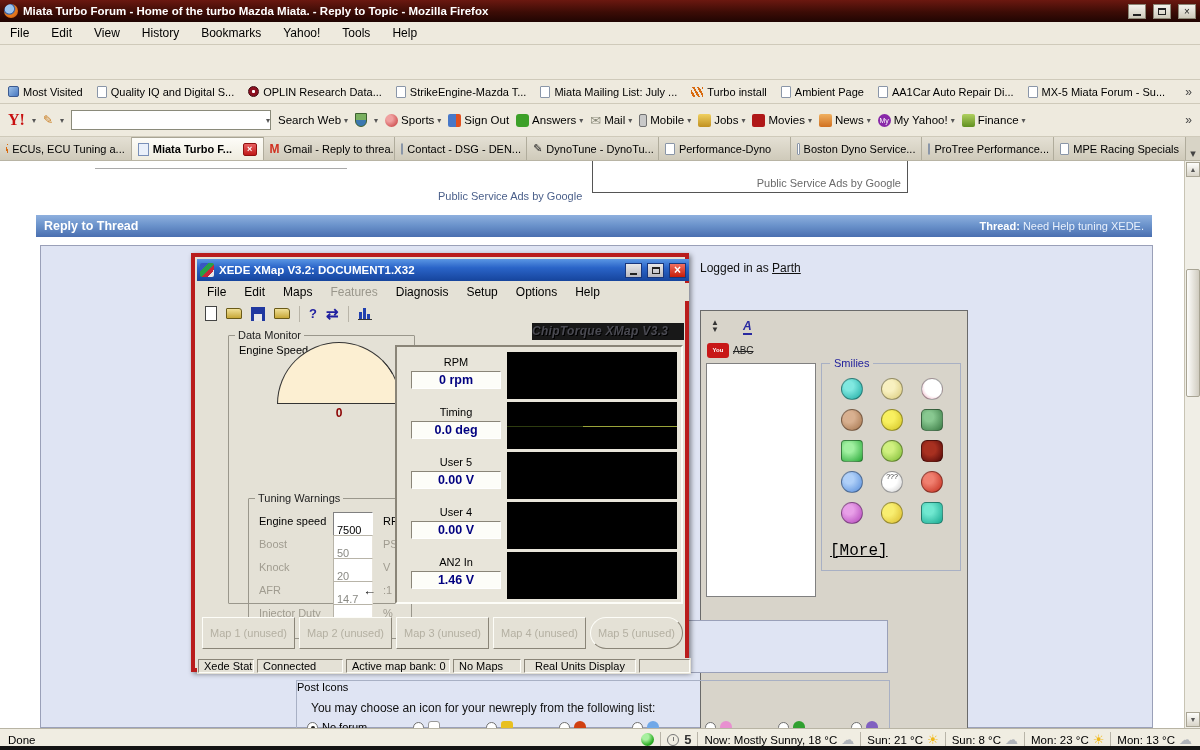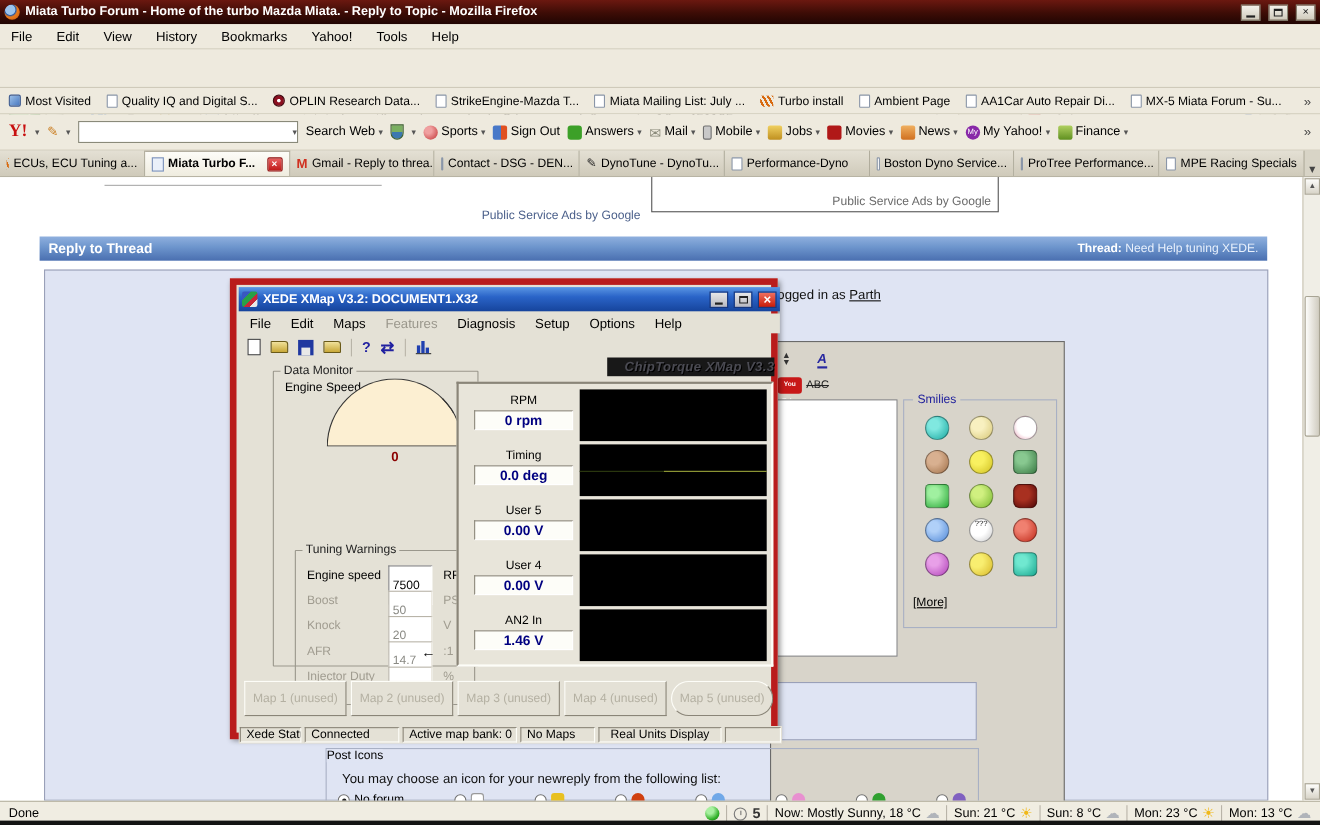--- a/index.html
+++ b/index.html
@@ -106,39 +106,39 @@
   .abc-ico { position:absolute; font-size:10px; color:#222; text-decoration:line-through; }
   .fontA-ico { position:absolute; color:#2828a0; font-size:12px; font-style:italic; font-weight:bold; border-bottom:2px solid #2828a0; }
   .updown-ico { position:absolute; color:#333; font-size:8px; line-height:7px; text-align:center; }
   .textarea { position:absolute; left:5px; top:52px; width:110px; height:234px; background:#fff; border:1px solid #808080; }
 
   .groupbox { position:absolute; border:1px solid #a8b0c4; }
   .groupbox .legend { position:absolute; top:-7px; left:8px; background:#d8d4ca; padding:0 4px; font-size:11px; color:#22229c; }
   .smilies-box { left:120px; top:52px; width:140px; height:208px; }
   .smiley-grid { position:absolute; left:10px; top:14px; width:120px; display:grid; grid-template-columns:repeat(3,1fr); row-gap:9px; justify-items:center; }
   .smiley { width:22px; height:22px; border-radius:50%; border:1px solid rgba(0,0,0,.35); }
-  .more-link { position:absolute; left:8px; top:178px; font-family:Liberation Sans, sans-serif; font-size:11px; text-decoration:underline;text-align:center; }
+  .more-link { position:absolute; left:8px; top:178px; font-family:Liberation Mono, monospace; font-size:16px; text-decoration:underline;text-align:center; }
 
   .lower-box { position:absolute; left:290px; top:459px; width:598px; height:53px; background:#dfe4f3; border:1px solid #9aa0b8; }
   .posticons-box { position:absolute; left:296px; top:519px; width:594px; height:70px; border:1px solid #a8b0c4; }
   .posticons-box .legend { background:#dfe4f3; }
   .pi-instruction { position:absolute; left:14px; top:20px; font-size:12px; color:#111; }
   .pi-row { position:absolute; left:10px; top:40px; width:575px; display:flex; gap:46px; align-items:center; overflow:hidden; }
   .radio { width:11px; height:11px; border-radius:50%; border:1px solid #707070; background:#fff; position:relative; }
   .radio.sel::after { content:""; position:absolute; left:3px; top:3px; width:4px; height:4px; border-radius:50%; background:#222; }
   .pi-opt { display:flex; gap:4px; align-items:center; font-size:11px; }
   .pi-dot { width:12px; height:12px; border-radius:3px; }
 
   .scrollbar { position:absolute; right:0; top:0; width:16px; height:567px; background:#f0eee6; border-left:1px solid #c8c4b4; }
   .sb-btn { position:absolute; left:1px; width:14px; height:15px; background:linear-gradient(#fdfdfb,#d8d4c8); border:1px solid #a8a494; color:#555; font-size:7px; display:flex; align-items:center; justify-content:center; }
   .sb-thumb { position:absolute; left:1px; top:108px; width:14px; height:128px; background:linear-gradient(90deg,#fdfdfb,#d0ccc0); border:1px solid #a8a494; border-radius:2px; }
 
   
-  .xede { position:absolute; left:209px; top:92px; width:498px; height:419px; background:#e4e1d6;
-    border:6px solid #b91c1c; box-shadow:2px 2px 5px rgba(0,0,0,.45); z-index:10; }
+  .xede { position:absolute; left:191px; top:92px; width:498px; height:419px; background:#e4e1d6;
+    border:4px solid #b91c1c; box-shadow:2px 2px 5px rgba(0,0,0,.45); z-index:10; }
   .xede-title { position:absolute; left:2px; top:2px; width:492px; height:22px;
     background:linear-gradient(180deg,#5a96e4 0%,#2a64c8 40%,#16449c 100%);
     color:#fff; display:flex; align-items:center; gap:5px; padding:0 3px; }
   .xede-title .xt { font-weight:bold; font-size:11.5px; flex:1; }
   .xede-app-icon { width:14px; height:14px; background:
      linear-gradient(135deg,#3858c0 0 30%, #28a048 30% 55%, #c82838 55% 75%, #e8e8e8 75%); border-radius:2px; }
   .xbtn { width:17px; height:15px; border:1px solid #18367c; display:flex; align-items:center; justify-content:center; font-size:10px; }
   .xbtn.gray { background:linear-gradient(#e8e8e8,#b8b8c0); color:#222; }
   .xbtn.red { background:linear-gradient(#f07060,#c81c08); color:#fff; font-weight:bold; font-size:12px; }
   .xede-menus { position:absolute; left:4px; top:26px; width:490px; height:18px; display:flex; gap:18px; padding:2px 8px; font-size:12px; background:#e4e1d6; }
@@ -148,21 +148,21 @@
   .tb-folder { width:16px; height:11px; background:linear-gradient(#f0e098,#c8a838); border:1px solid #6a5a18; border-radius:1px 3px 1px 1px; }
   .tb-save { width:14px; height:14px; background:#2038a0; position:relative; }
   .tb-save::after { content:""; position:absolute; left:3px; top:7px; width:8px; height:7px; background:#e8e8e8; }
   .tb-help { color:#2020a0; font-weight:bold; font-size:13px; }
   .tb-swap { color:#2020a0; font-weight:bold; font-size:15px; }
   .tb-chart { width:14px; height:13px; position:relative; border-bottom:1px solid #333; }
   .tb-chart i { position:absolute; bottom:0; width:3px; background:#2040b0; }
   .tb-sep { width:1px; height:16px; background:#b8b4a8; }
 
   .xlogo { position:absolute; left:337px; top:66px; width:152px; height:17px; background:#181818;
-    color:#4a4a52; font-weight:bold; font-style:italic; font-size:12px; line-height:17px; text-align:right;
+    color:#4a4a52; font-weight:bold; font-style:italic; font-size:12px; line-height:17px; text-align:left;
     text-shadow:1px 1px 0 #000; letter-spacing:.3px; }
 
   .xgroup { position:absolute; border:1px solid #9a978c; border-radius:1px; }
   .xgroup .xlegend { position:absolute; top:-7px; left:6px; background:#e4e1d6; padding:0 3px; font-size:11px; color:#222; }
 
   .dm-group { left:5px; top:78px; width:187px; height:269px;margin-left:28px; }
   .gauge-label { position:absolute; left:10px; top:8px; font-size:11px; }
   .gauge { position:absolute; left:48px; top:6px; width:124px; height:62px; border:1px solid #333;
     border-radius:124px 124px 0 0; background:#fcefd2; border-bottom:1px solid #333; }
   .gauge-value { position:absolute; left:48px; top:70px; width:124px; text-align:center; color:#8b0000; font-weight:bold; font-size:12px; }

